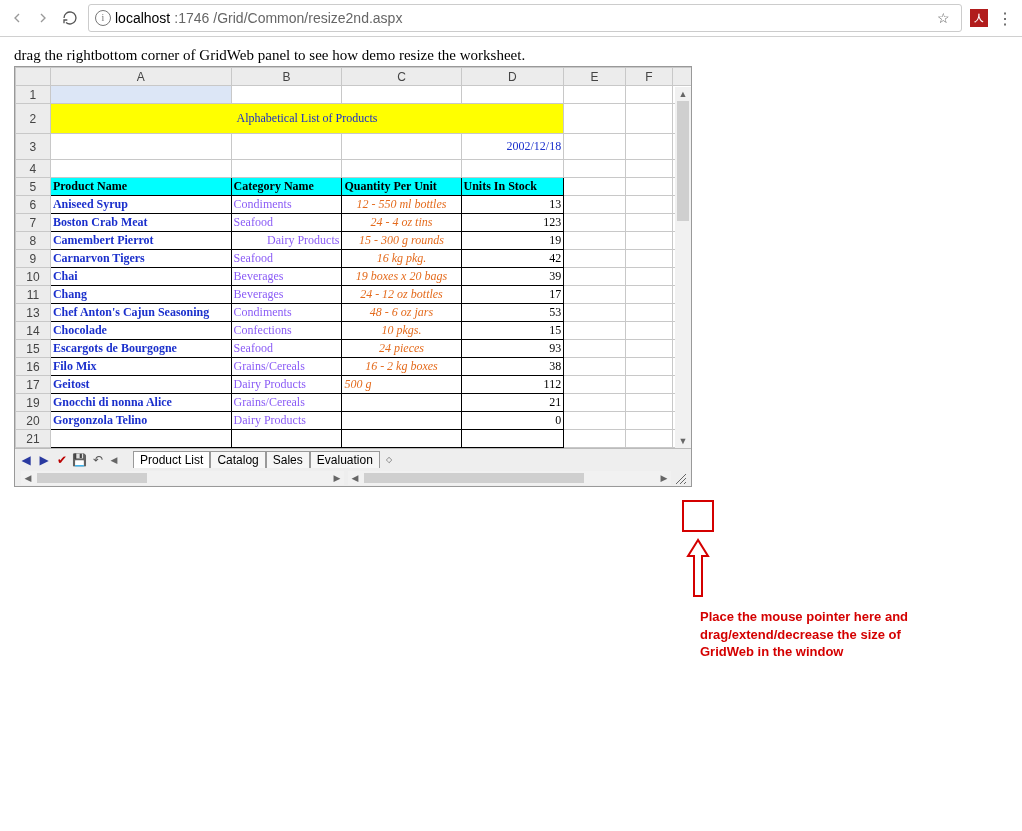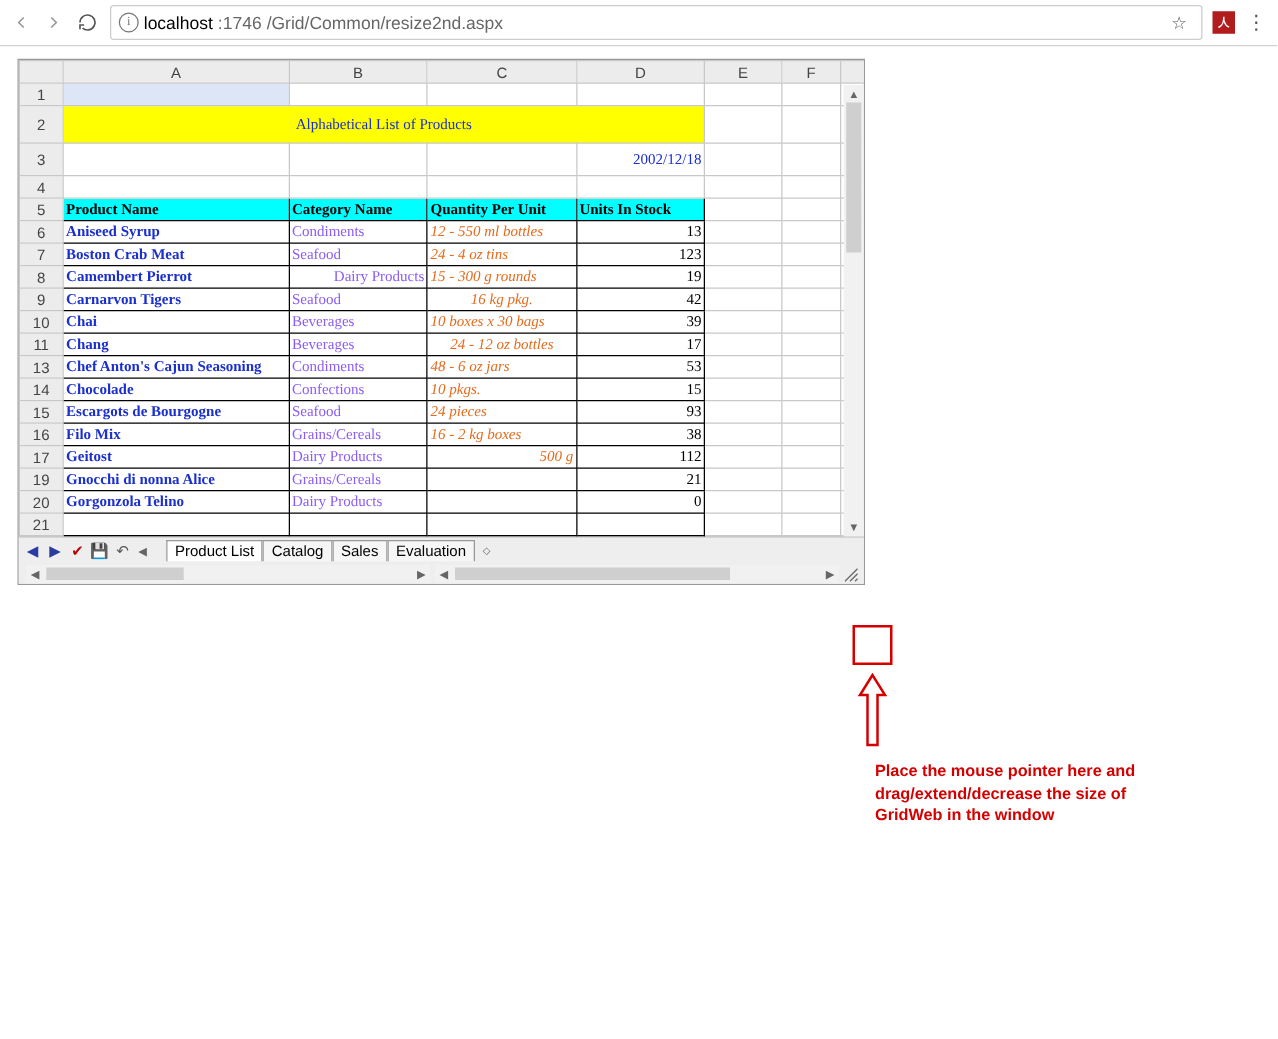--- a/index.html
+++ b/index.html
@@ -23,23 +23,23 @@
   table.grid td,table.grid th{border:1px solid #c8c8c8;font-size:12px;height:18px;padding:0 2px;overflow:hidden;white-space:nowrap;box-sizing:border-box;}
   table.grid .hdr{background:#ececec;color:#444;text-align:center;font-weight:normal;}
   table.grid .rowhdr{background:#ececec;color:#444;text-align:center;font-weight:normal;width:34px;}
   .sel{background:#dce6f6;}
   .title-text{color:#1a2fcc;font-family:'Times New Roman',serif;font-size:15px;text-align:center;}
   .date-cell{color:#1a2fcc;font-family:'Times New Roman',serif;text-align:right;}
   .colhd{background:#00ffff !important;color:#000;font-weight:bold;font-family:'Times New Roman',serif;font-size:13px;border:1px solid #000 !important;margin-left:41px;}
   .pcell{border:1px solid #000 !important;font-family:'Times New Roman',serif;font-size:13px;}
   .pname{color:#1a2fcc;font-weight:bold;}
   .cat{color:#8b5cf6;}
-  .qty{color:#e46b1d;font-style:italic;}
+  .qty{color:#e46b1d;font-style:italic;text-align:center;}
   .qty.center{text-align:center;}
-  .qty.right{text-align:right;}
+  .qty.right{text-align:left;}
   .stk{color:#000;text-align:right;}
   .vsb{position:absolute;right:0;top:20px;bottom:0;width:16px;background:#f1f1f1;}
   .vsb .up,.vsb .dn{height:14px;background:#f1f1f1;color:#666;font-size:9px;text-align:center;line-height:14px;}
   .vsb .dn{position:absolute;bottom:0;width:100%;}
   .vsb .thumb{position:absolute;top:14px;left:2px;right:2px;height:120px;background:#cfcfcf;}
   .btm{background:#eee;border-top:1px solid #bbb;padding:2px 4px 0 4px;}
   .btm-row1{display:flex;align-items:center;gap:4px;font-size:12px;}
   .ctrl{width:14px;height:14px;display:flex;align-items:center;justify-content:center;color:#2a3aa0;}
   .tabs{display:flex;margin-left:10px;gap:0;}
   .tab{border:1px solid #999;border-bottom:none;background:#f6f6f6;padding:1px 6px;font-size:12px;}
@@ -84,20 +84,21 @@
       <span class="path">:1746</span>
       <span class="path">/Grid/Common/resize2nd.aspx</span>
     <span style="flex:1"></span>
     <span class="star">☆</span>
   </div>
   <div class="pdf-ico">人</div>
   <div class="menu-dots">⋮</div>
 </div>
 
 <div class="page">
+  <div class="intro">drag the rightbottom corner of GridWeb panel to see how demo resize the worksheet.</div>
 
   <div class="panel">
     <div class="sheet" id="sheet">
         <table class="grid">
           <colgroup>
             <col style="width:34px">
             <col style="width:176px">
             <col style="width:108px">
             <col style="width:116px">
             <col style="width:100px">
@@ -200,21 +201,21 @@
               <td class="pcell qty center">16 kg pkg.</td>
               <td class="pcell stk">42</td>
               <td class=""></td>
               <td class=""></td>
               <td style="border-left:none;border-right:none;"></td>
             </tr>
             <tr>
               <td class="rowhdr">10</td>
               <td class="pcell pname">Chai</td>
               <td class="pcell cat" style="">Beverages</td>
-              <td class="pcell qty ">10 boxes x 30 bags</td>
+              <td class="pcell qty ">19 boxes x 20 bags</td>
               <td class="pcell stk">39</td>
               <td class=""></td>
               <td class=""></td>
               <td style="border-left:none;border-right:none;"></td>
             </tr>
             <tr>
               <td class="rowhdr">11</td>
               <td class="pcell pname">Chang</td>
               <td class="pcell cat" style="">Beverages</td>
               <td class="pcell qty center">24 - 12 oz bottles</td>

